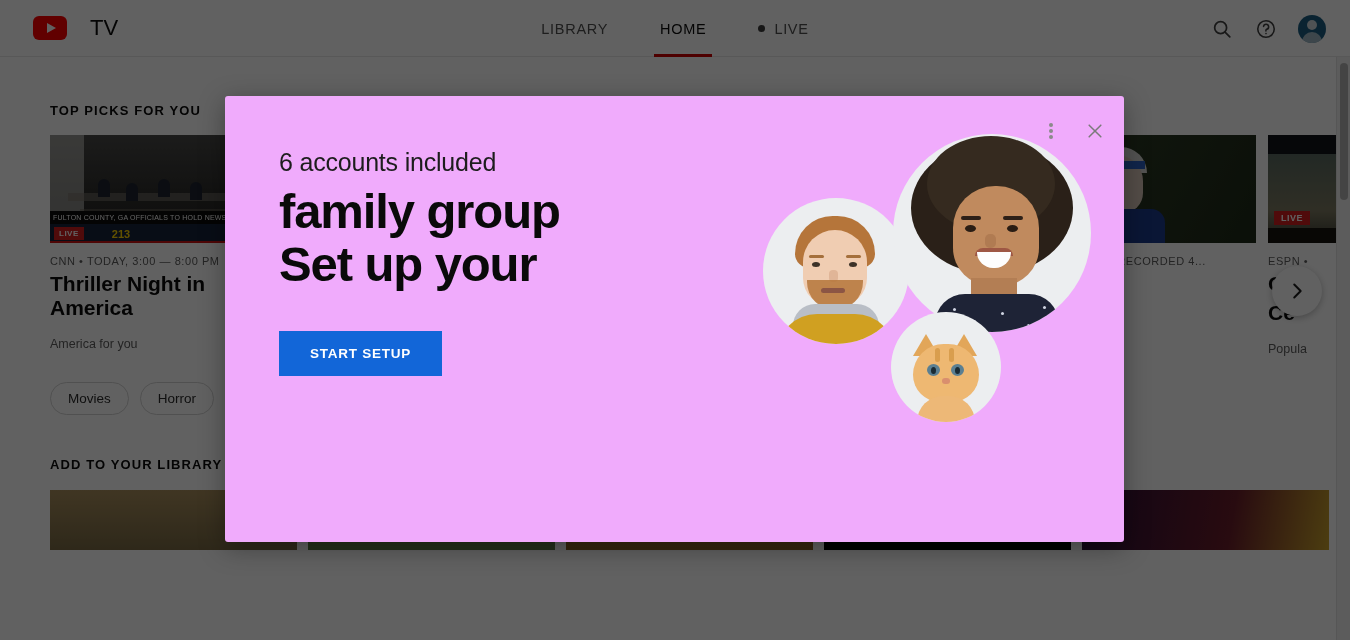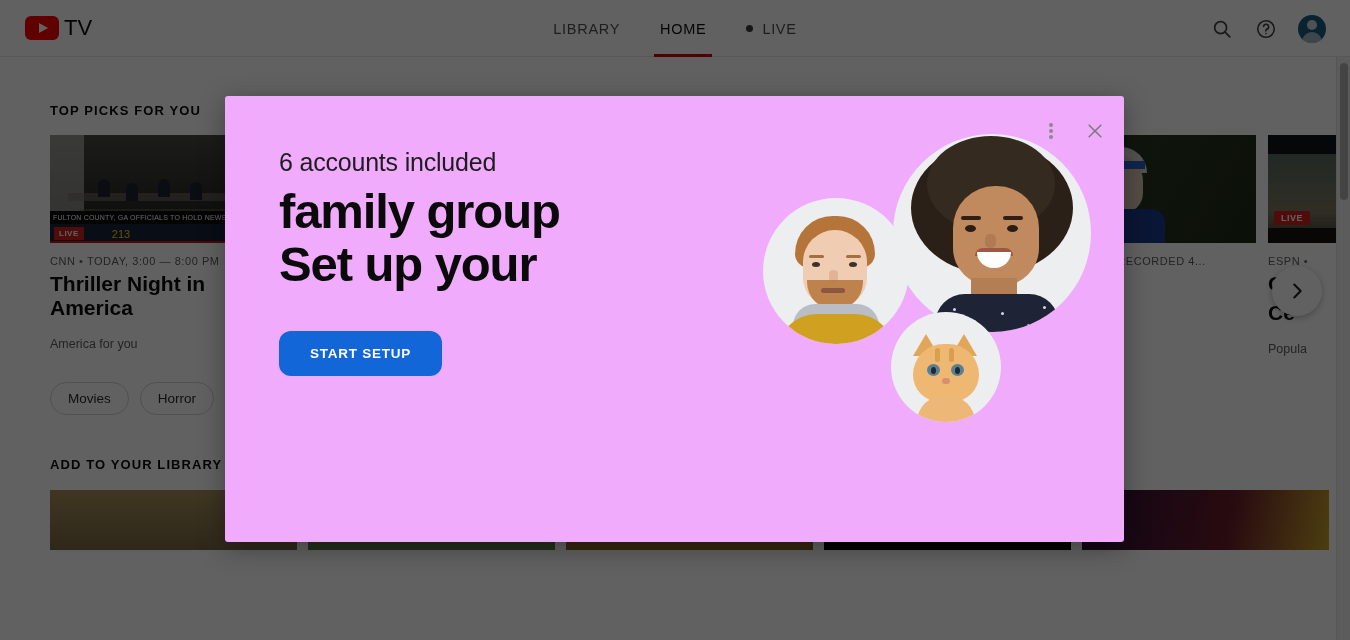--- a/index.html
+++ b/index.html
@@ -14,34 +14,34 @@
 
   
   .page-bg { position:absolute; inset:0; background:#fff; }
 
   
   .header {
     position:absolute; top:0; left:0; width:1350px; height:57px;
     background:#ffffff; display:flex; align-items:center;
     border-bottom:1px solid #e8e8e8;
   }
-  .brand { display:flex; align-items:center; gap:5px; margin-left:25px;text-align:right; }
+  .brand { display:flex; align-items:center; gap:23px; margin-left:33px;text-align:right; }
   .yt-logo {
     width:34px; height:24px; background:#ff0000; border-radius:6px;
     display:flex; align-items:center; justify-content:center;
   }
   .yt-logo .tri {
     width:0;height:0;border-left:9px solid #fff;
     border-top:5.5px solid transparent;border-bottom:5.5px solid transparent;
     margin-left:2px;
   }
   .brand-tv { font-size:22px; font-weight:400; color:#0b0b0b; letter-spacing:0px; }
 
   .nav { position:absolute; left:0; right:0; top:0; height:57px;
-         display:flex; align-items:center; justify-content:center; gap:0; }
+         display:flex; align-items:center; justify-content:center; gap:12px; }
   .nav-item {
     position:relative; height:57px; display:flex; align-items:center; justify-content:center;
     font-size:14.5px; letter-spacing:.7px; color:#4f4f4f; font-weight:500;
     padding:0 20px; cursor:pointer;
   }
   .nav-item.active { color:#0b0b0b; }
   .nav-item.active::after {
     content:""; position:absolute; left:14px; right:14px; bottom:0; height:3px; background:#cc0000;
   }
   .nav-item .live-dot {
@@ -69,21 +69,21 @@
 
   
   .news-shot { position:absolute; inset:0; background:linear-gradient(#4a4a48,#2f2f2d 55%,#262422); }
   .news-shot .blur1{position:absolute;left:0;top:0;width:34px;height:78px;background:#d7d7d2;opacity:.55;}
   .news-shot .desk{position:absolute;left:18px;top:58px;width:175px;height:8px;background:#7a756a;opacity:.6;}
   .news-shot .desk2{position:absolute;left:30px;top:74px;width:160px;height:7px;background:#6a6459;opacity:.5;}
   .news-shot .ppl{position:absolute;top:44px;width:12px;height:18px;border-radius:6px 6px 0 0;background:#1e2430;}
   .chyron-top{position:absolute;left:0;right:0;top:76px;height:13px;background:#0d0d0d;color:#fff;font-size:7px;letter-spacing:.2px;display:flex;align-items:center;padding-left:3px;white-space:nowrap;overflow:hidden;}
   .chyron-bot{position:absolute;left:0;right:0;bottom:0;height:19px;background:#17243c;display:flex;align-items:center;}
   .live-badge{background:#d21d1d;color:#fff;font-size:8px;font-weight:700;letter-spacing:.5px;padding:2px 5px;margin-left:4px;}
-  .count-num{color:#ffd400;font-size:11px;font-weight:400;margin-left:28px;}
+  .count-num{color:#ffd400;font-size:11px;font-weight:700;margin-left:28px;}
   .redline{position:absolute;left:0;right:0;bottom:0;height:2px;background:#cc1111;}
 
   .thumb-sport{position:absolute;inset:0;background:linear-gradient(120deg,#2f3d27,#1d2a18);}
   .thumb-sport .head{position:absolute;left:26px;top:20px;width:52px;height:58px;border-radius:26px 26px 20px 20px;background:#d9c9bb;}
   .thumb-sport .hair{position:absolute;left:22px;top:12px;width:60px;height:26px;border-radius:30px 30px 0 0;background:#d8d8d4;}
   .thumb-sport .band{position:absolute;left:24px;top:26px;width:56px;height:8px;background:#2f62c4;}
   .thumb-sport .body{position:absolute;left:10px;top:74px;width:90px;height:40px;background:#1b3a8c;border-radius:14px 14px 0 0;}
   .thumb-sport .mega{position:absolute;left:8px;top:64px;width:34px;height:26px;background:#e7e7e7;border-radius:4px 14px 14px 4px;transform:rotate(-12deg);}
 
   .thumb-live{position:absolute;inset:0;background:linear-gradient(#10131a 0 18%,#5b6b63 18%,#7d7a62 70%,#3a3b33);}
@@ -131,21 +131,21 @@
   .modal-body { position:absolute; left:54px; top:52px; width:430px; }
   .eyebrow { font-size:25px; color:#1d1d1d; font-weight:400; letter-spacing:-.2px; }
   .headline {
     font-size:49px; line-height:1.08; font-weight:800; color:#0a0a0a;
     letter-spacing:-1.1px; margin-top:8px;
   }
   .desc { font-size:15.5px; line-height:1.72; color:#4e4e4e; margin-top:22px; width:412px; }
   .cta {
     display:inline-block; margin-top:40px; background:#1266d8; color:#fff;
     font-size:13.5px; font-weight:700; letter-spacing:.75px;
-    padding:15px 31px; border:none; border-radius:12px; cursor:pointer;
+    padding:15px 31px; border:none; border-radius:0; cursor:pointer;
   }
 
   
   .illus { position:absolute; left:520px; top:22px; width:340px; height:370px; }
   .circ { position:absolute; border-radius:50%; background:#eceef0; overflow:hidden; }
   .c-man { left:18px; top:80px; width:146px; height:146px; }
   .c-woman { left:148px; top:16px; width:198px; height:198px; }
   .c-cat { left:146px; top:194px; width:110px; height:110px; }
 
   

